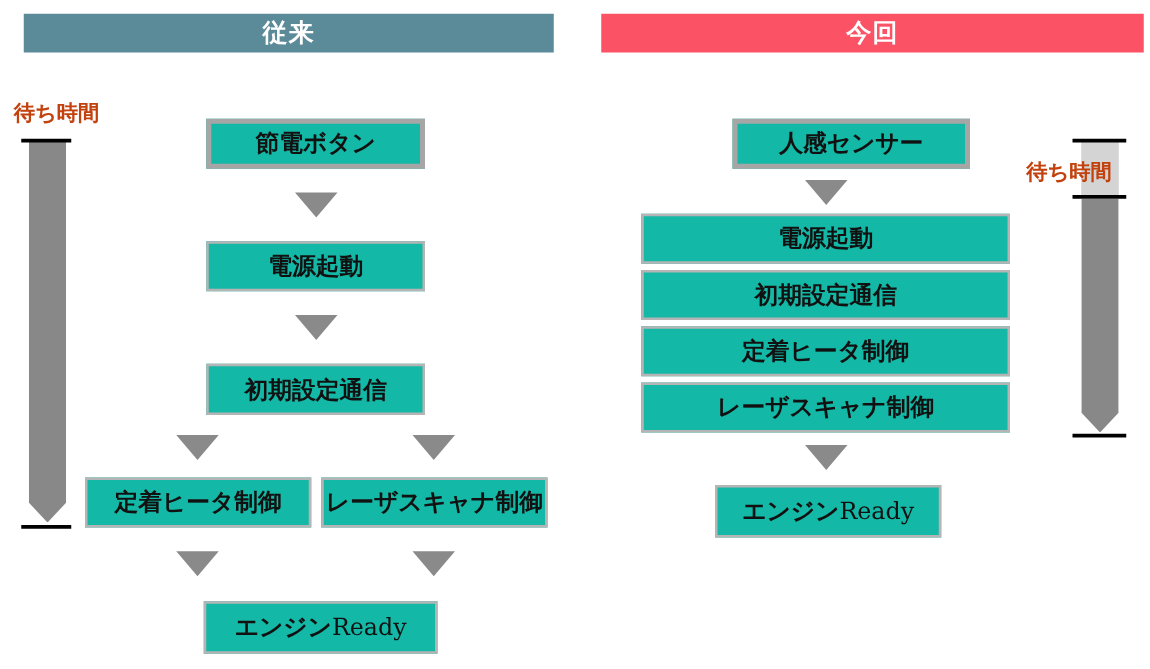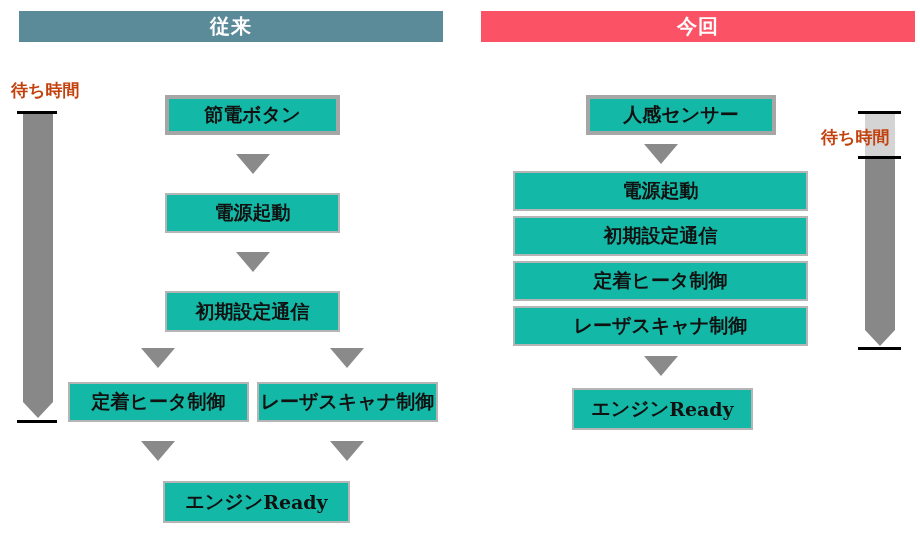--- a/index.html
+++ b/index.html
@@ -18,21 +18,21 @@
   .bar{position:absolute;width:30px;z-index:1;}
   .bar-dark{background:var(--wait-bar,#888);
     clip-path:polygon(0 0,100% 0,100% calc(100% - 16px),50% 100%,0 calc(100% - 16px));}
   .bar-light{background:var(--wait-bar-light,#d4d4d4);}
   .box{
     position:absolute;background:#14b8a6;border:2px solid var(--box-border,#b5b5b5);
     display:flex;align-items:center;justify-content:center;
     font-weight:bold;font-size:19px;box-sizing:border-box;white-space:nowrap;
   }
   .box-trigger{border:4px solid var(--trigger-border,#a6a6a6);}
-  .serif{font-family:"DejaVu Serif",serif;font-weight:bold;}
+  .serif{font-family:"DejaVu Serif",serif;font-weight:normal;}
   .tri{
     position:absolute;width:0;height:0;
     border-left:17px solid transparent;border-right:17px solid transparent;
     border-top:20px solid var(--arrow,#8a8a8a);
   }
 </style>
 </head>
 <body>
 
 <div class="canvas">

